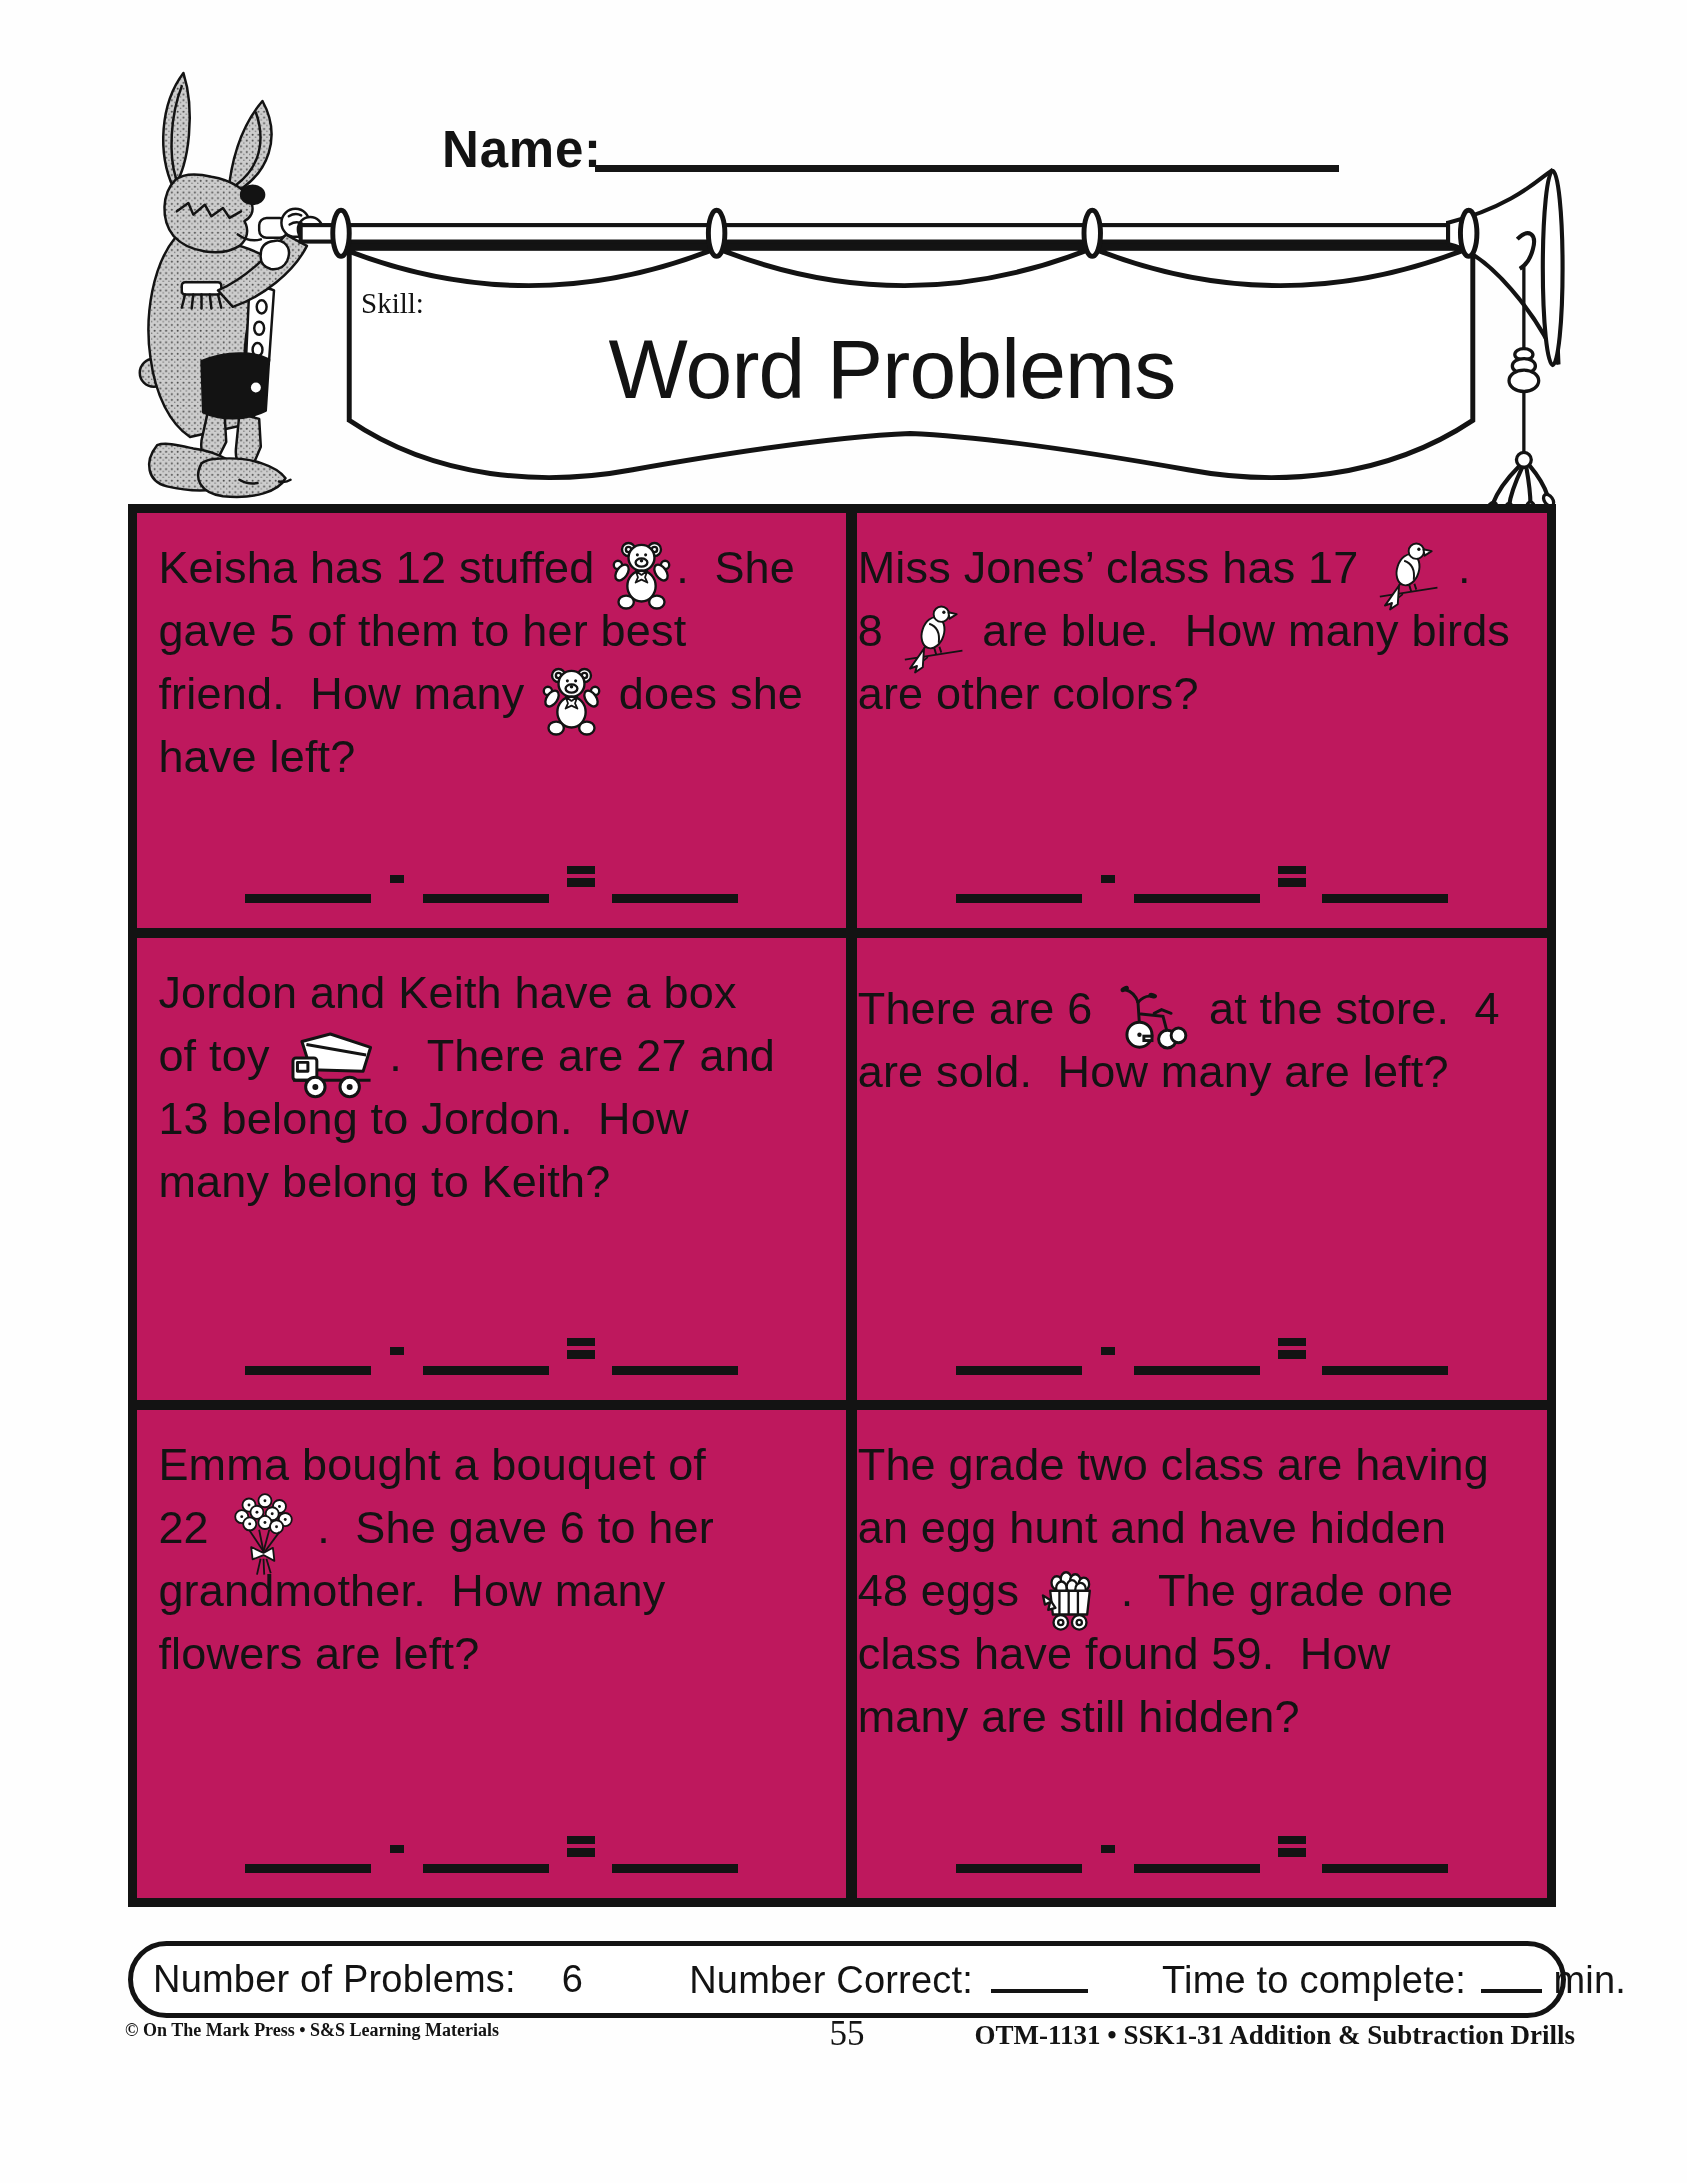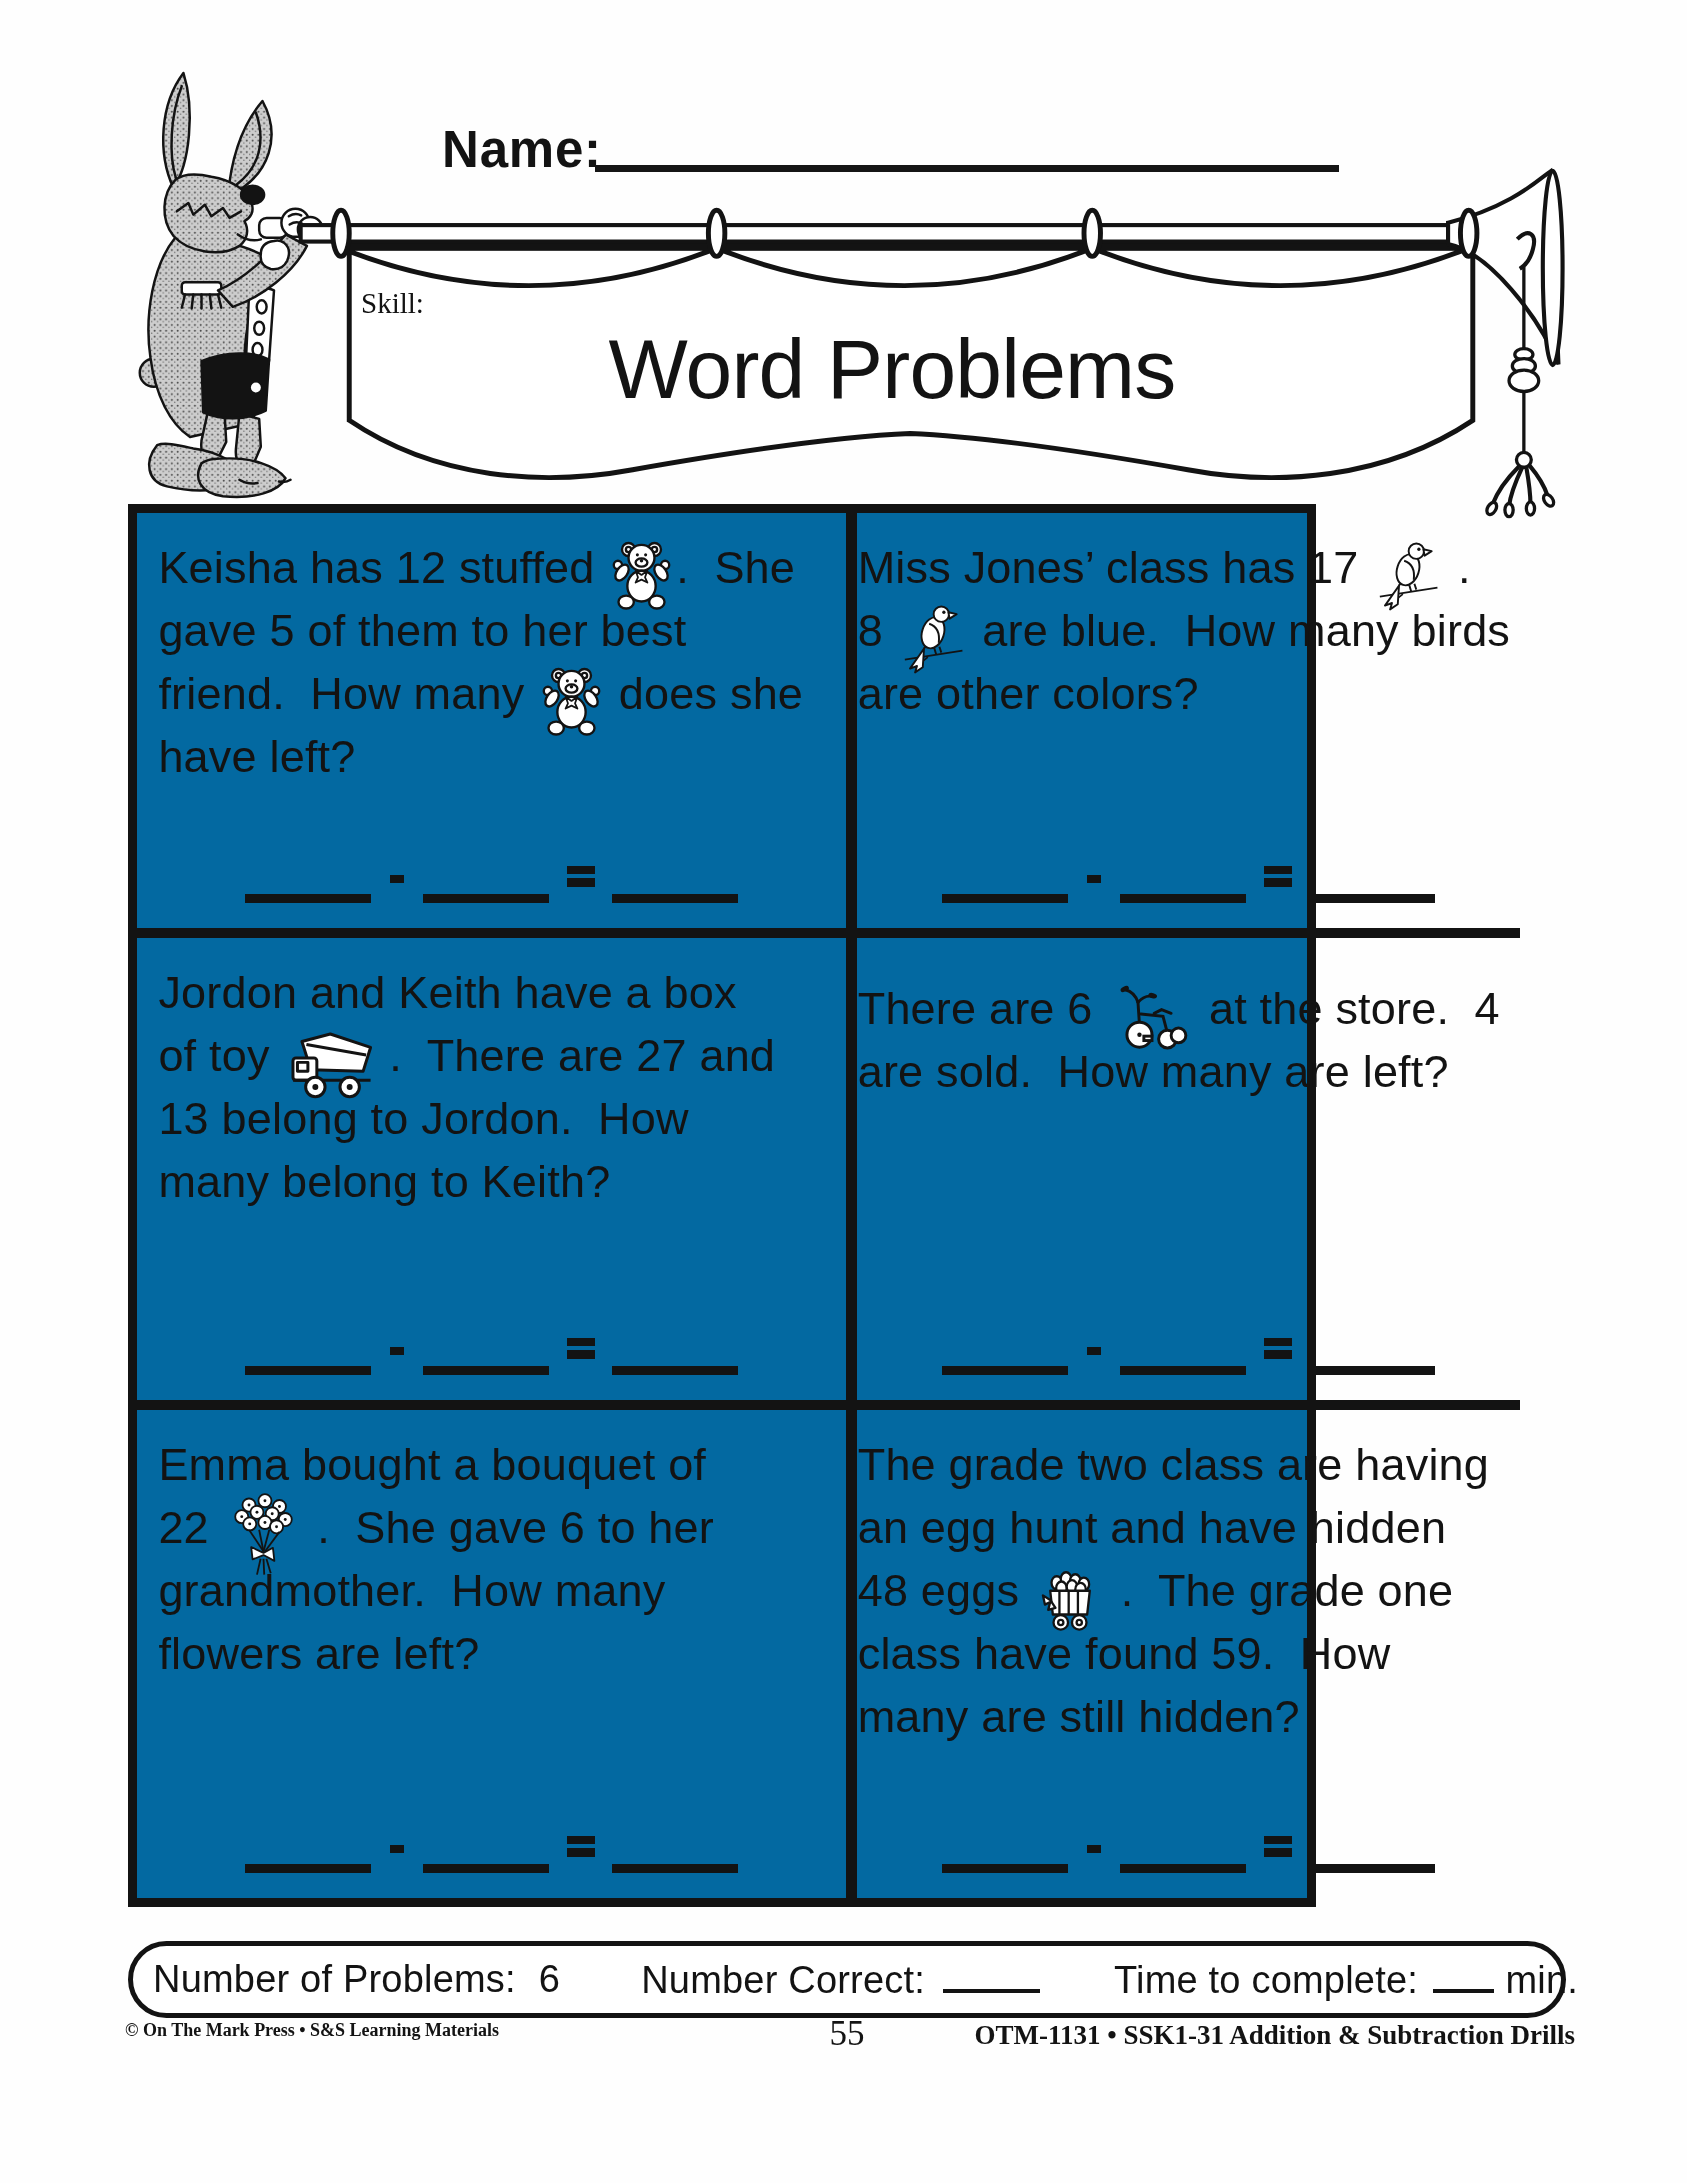--- a/index.html
+++ b/index.html
@@ -10,22 +10,22 @@
   
   #name-label{position:absolute;left:442px;top:120px;font-size:51px;font-weight:bold;letter-spacing:0.8px;}
   #name-line{position:absolute;left:595px;top:165px;width:744px;height:6.6px;background:#151515;}
   #rabbit-svg{position:absolute;left:78px;top:58px;width:280px;height:445px;overflow:visible;}
   #horn-svg{position:absolute;left:313px;top:99px;width:1285px;height:412px;overflow:visible;}
   #skill-label{position:absolute;left:361px;top:287px;font-family:"Liberation Serif",serif;font-size:29px;}
   #banner-title{position:absolute;left:330px;top:321px;width:1124px;text-align:center;
                 font-size:84px;font-weight:normal;letter-spacing:-0.8px;}
 
   
-  #grid{position:absolute;left:128px;top:504px;width:1188px;height:1403px;
-        border:9px solid #131313;box-sizing:border-box;background:#0369a1;
+  #grid{position:absolute;left:128px;top:504px;width:1428px;height:1403px;
+        border:9px solid #131313;box-sizing:border-box;background:#be185d;
         display:grid;grid-template-columns:709px 10.7px 1fr;grid-template-rows:415px 10px 462px 10px 1fr;}
   .vdiv{background:#131313;grid-column:2;grid-row:1 / span 5;}
   .hdiv{background:#131313;grid-column:1 / span 3;}
   .hdiv.h1{grid-row:2;} .hdiv.h2{grid-row:4;}
   .cell{position:relative;padding:23px 10px 0 21.4px;overflow:visible;}
   .cell.c2{padding-left:1px;}
   .cell.p4 .problem-text{margin-top:16.5px;}
   .pline{height:63px;display:flex;align-items:center;overflow:visible;}
   .ptext{white-space:pre;font-size:45px;letter-spacing:0.2px;}
   .inline-icon{flex:0 0 auto;margin:15px 5px 0 5px;}
@@ -41,21 +41,21 @@
   .eq .minus{width:14px;height:8.2px;background:#131313;margin:0 19px 20px 19px;}
   .eq .equals{display:flex;flex-direction:column;gap:4.1px;margin:0 16.5px 16.5px 18px;}
   .eq .equals i{display:block;width:28px;height:8.2px;background:#131313;}
 
   
   #score-box{position:absolute;left:128px;top:1941px;width:1438px;height:77px;
              border:5px solid #131313;border-radius:40px;box-sizing:border-box;background:#fff;
              display:flex;align-items:center;padding:0 25px 0 20px;font-size:38px;letter-spacing:0.2px;}
   .sgroup{display:flex;align-items:baseline;white-space:pre;}
   .sgroup .val{margin-left:23px;}
-  #score-box .gap1{margin-right:81px;} #score-box .gap2{margin-right:74px;}
+  #score-box .gap1{margin-right:106px;gap:23px;} #score-box .gap2{margin-right:74px;}
   .sblank{display:inline-block;height:31px;border-bottom:4.1px solid #131313;}
   .sblank.correct{width:97px;margin-left:18px;}
   .sblank.time{width:61px;margin-left:15px;margin-right:11.5px;}
 
   #footer-left{position:absolute;left:125px;top:2020px;font-family:"Liberation Serif",serif;
                font-weight:bold;font-size:18px;}
   #footer-page{position:absolute;left:128px;width:1438px;text-align:center;top:2014px;
                font-family:"Liberation Serif",serif;font-size:35px;}
   #footer-right{position:absolute;right:112px;top:2020px;font-family:"Liberation Serif",serif;
                 font-weight:bold;font-size:27px;}

